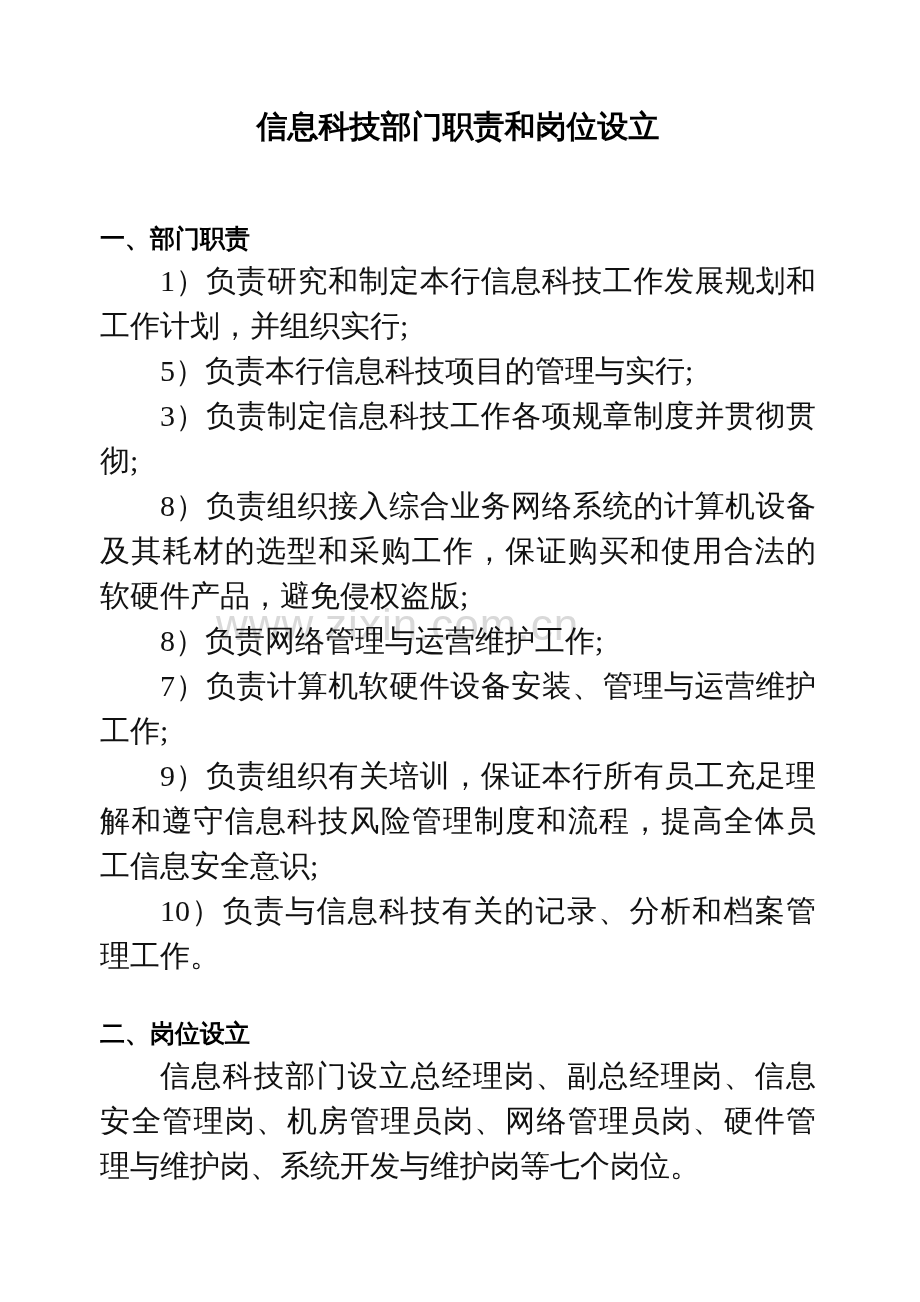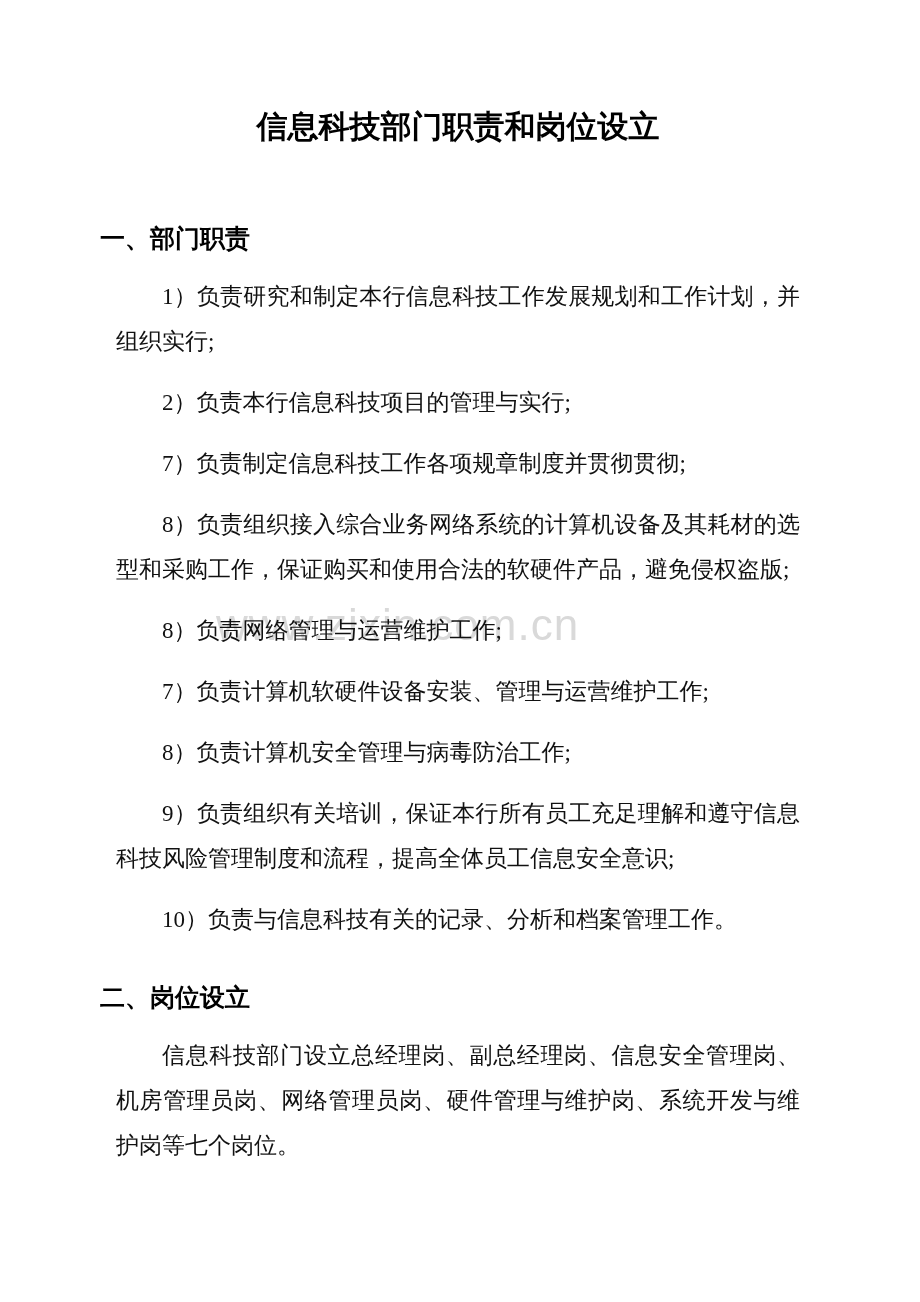--- a/index.html
+++ b/index.html
@@ -51,48 +51,47 @@
     margin: 0;
     font-family: "Liberation Sans", "DejaVu Sans", sans-serif;
     font-size: 25px;
     line-height: 40px;
     font-weight: bold;
     color: #000000;
   }
   .heading-1 { margin-top: 70px; }
   .heading-2 { margin-top: 35px; }
   .body-par {
-    margin: 16px;
-    font-size: 23px;
+    margin: 0;
+    font-size: 30px;
     line-height: 45px;
     text-indent: 2em;
     text-align: justify;
     color: #111111;
   }
 </style>
 </head>
 <body>
 
 <div class="page">
 
   <div class="watermark">www.zixin.com.cn</div>
 
   <div class="content">
 
     <h1 class="doc-title">信息科技部门职责和岗位设立</h1>
 
     <h2 class="section-heading heading-1">一、部门职责</h2>
 
     <p class="body-par">1）负责研究和制定本行信息科技工作发展规划和工作计划，并组织实行;</p>
-    <p class="body-par">2）负责本行信息科技项目的管理与实行;</p>
-    <p class="body-par">7）负责制定信息科技工作各项规章制度并贯彻贯彻;</p>
+    <p class="body-par">5）负责本行信息科技项目的管理与实行;</p>
+    <p class="body-par">3）负责制定信息科技工作各项规章制度并贯彻贯彻;</p>
     <p class="body-par">8）负责组织接入综合业务网络系统的计算机设备及其耗材的选型和采购工作，保证购买和使用合法的软硬件产品，避免侵权盗版;</p>
     <p class="body-par">8）负责网络管理与运营维护工作;</p>
     <p class="body-par">7）负责计算机软硬件设备安装、管理与运营维护工作;</p>
-    <p class="body-par">8）负责计算机安全管理与病毒防治工作;</p>
     <p class="body-par">9）负责组织有关培训，保证本行所有员工充足理解和遵守信息科技风险管理制度和流程，提高全体员工信息安全意识;</p>
     <p class="body-par">10）负责与信息科技有关的记录、分析和档案管理工作。</p>
 
     <h2 class="section-heading heading-2">二、岗位设立</h2>
 
     <p class="body-par">信息科技部门设立总经理岗、副总经理岗、信息安全管理岗、机房管理员岗、网络管理员岗、硬件管理与维护岗、系统开发与维护岗等七个岗位。</p>
 
   </div>
 </div>
 

